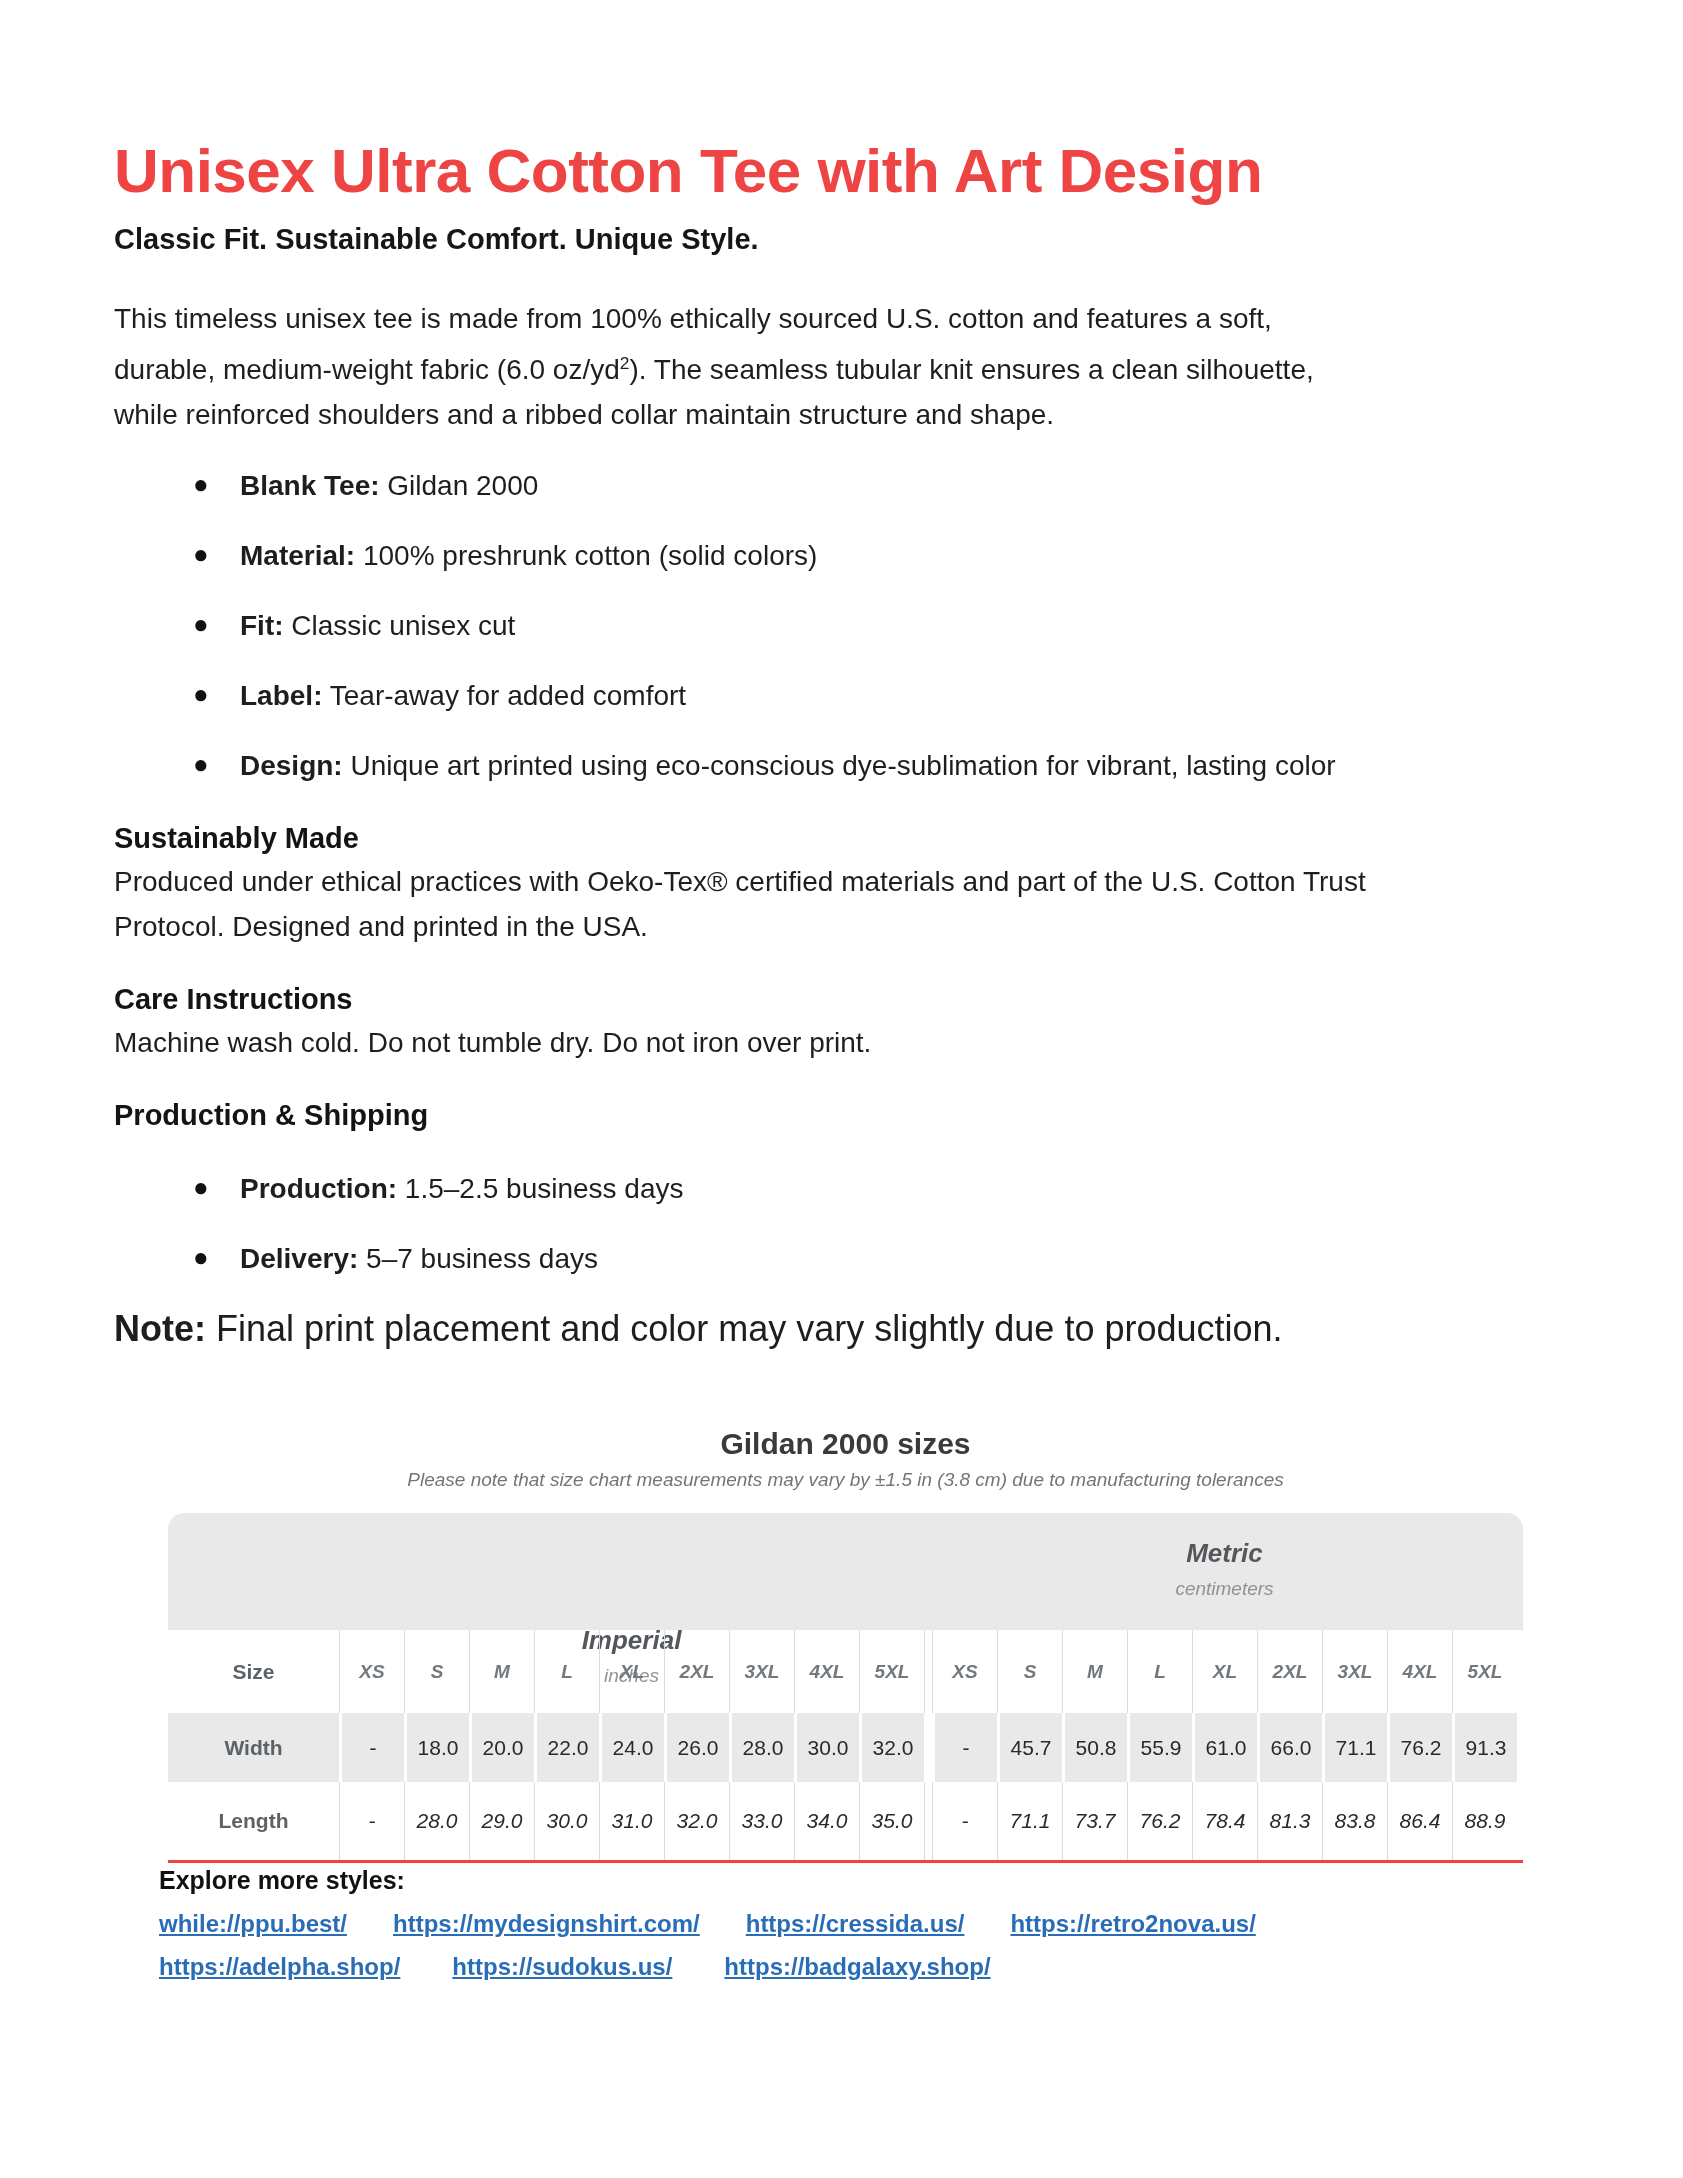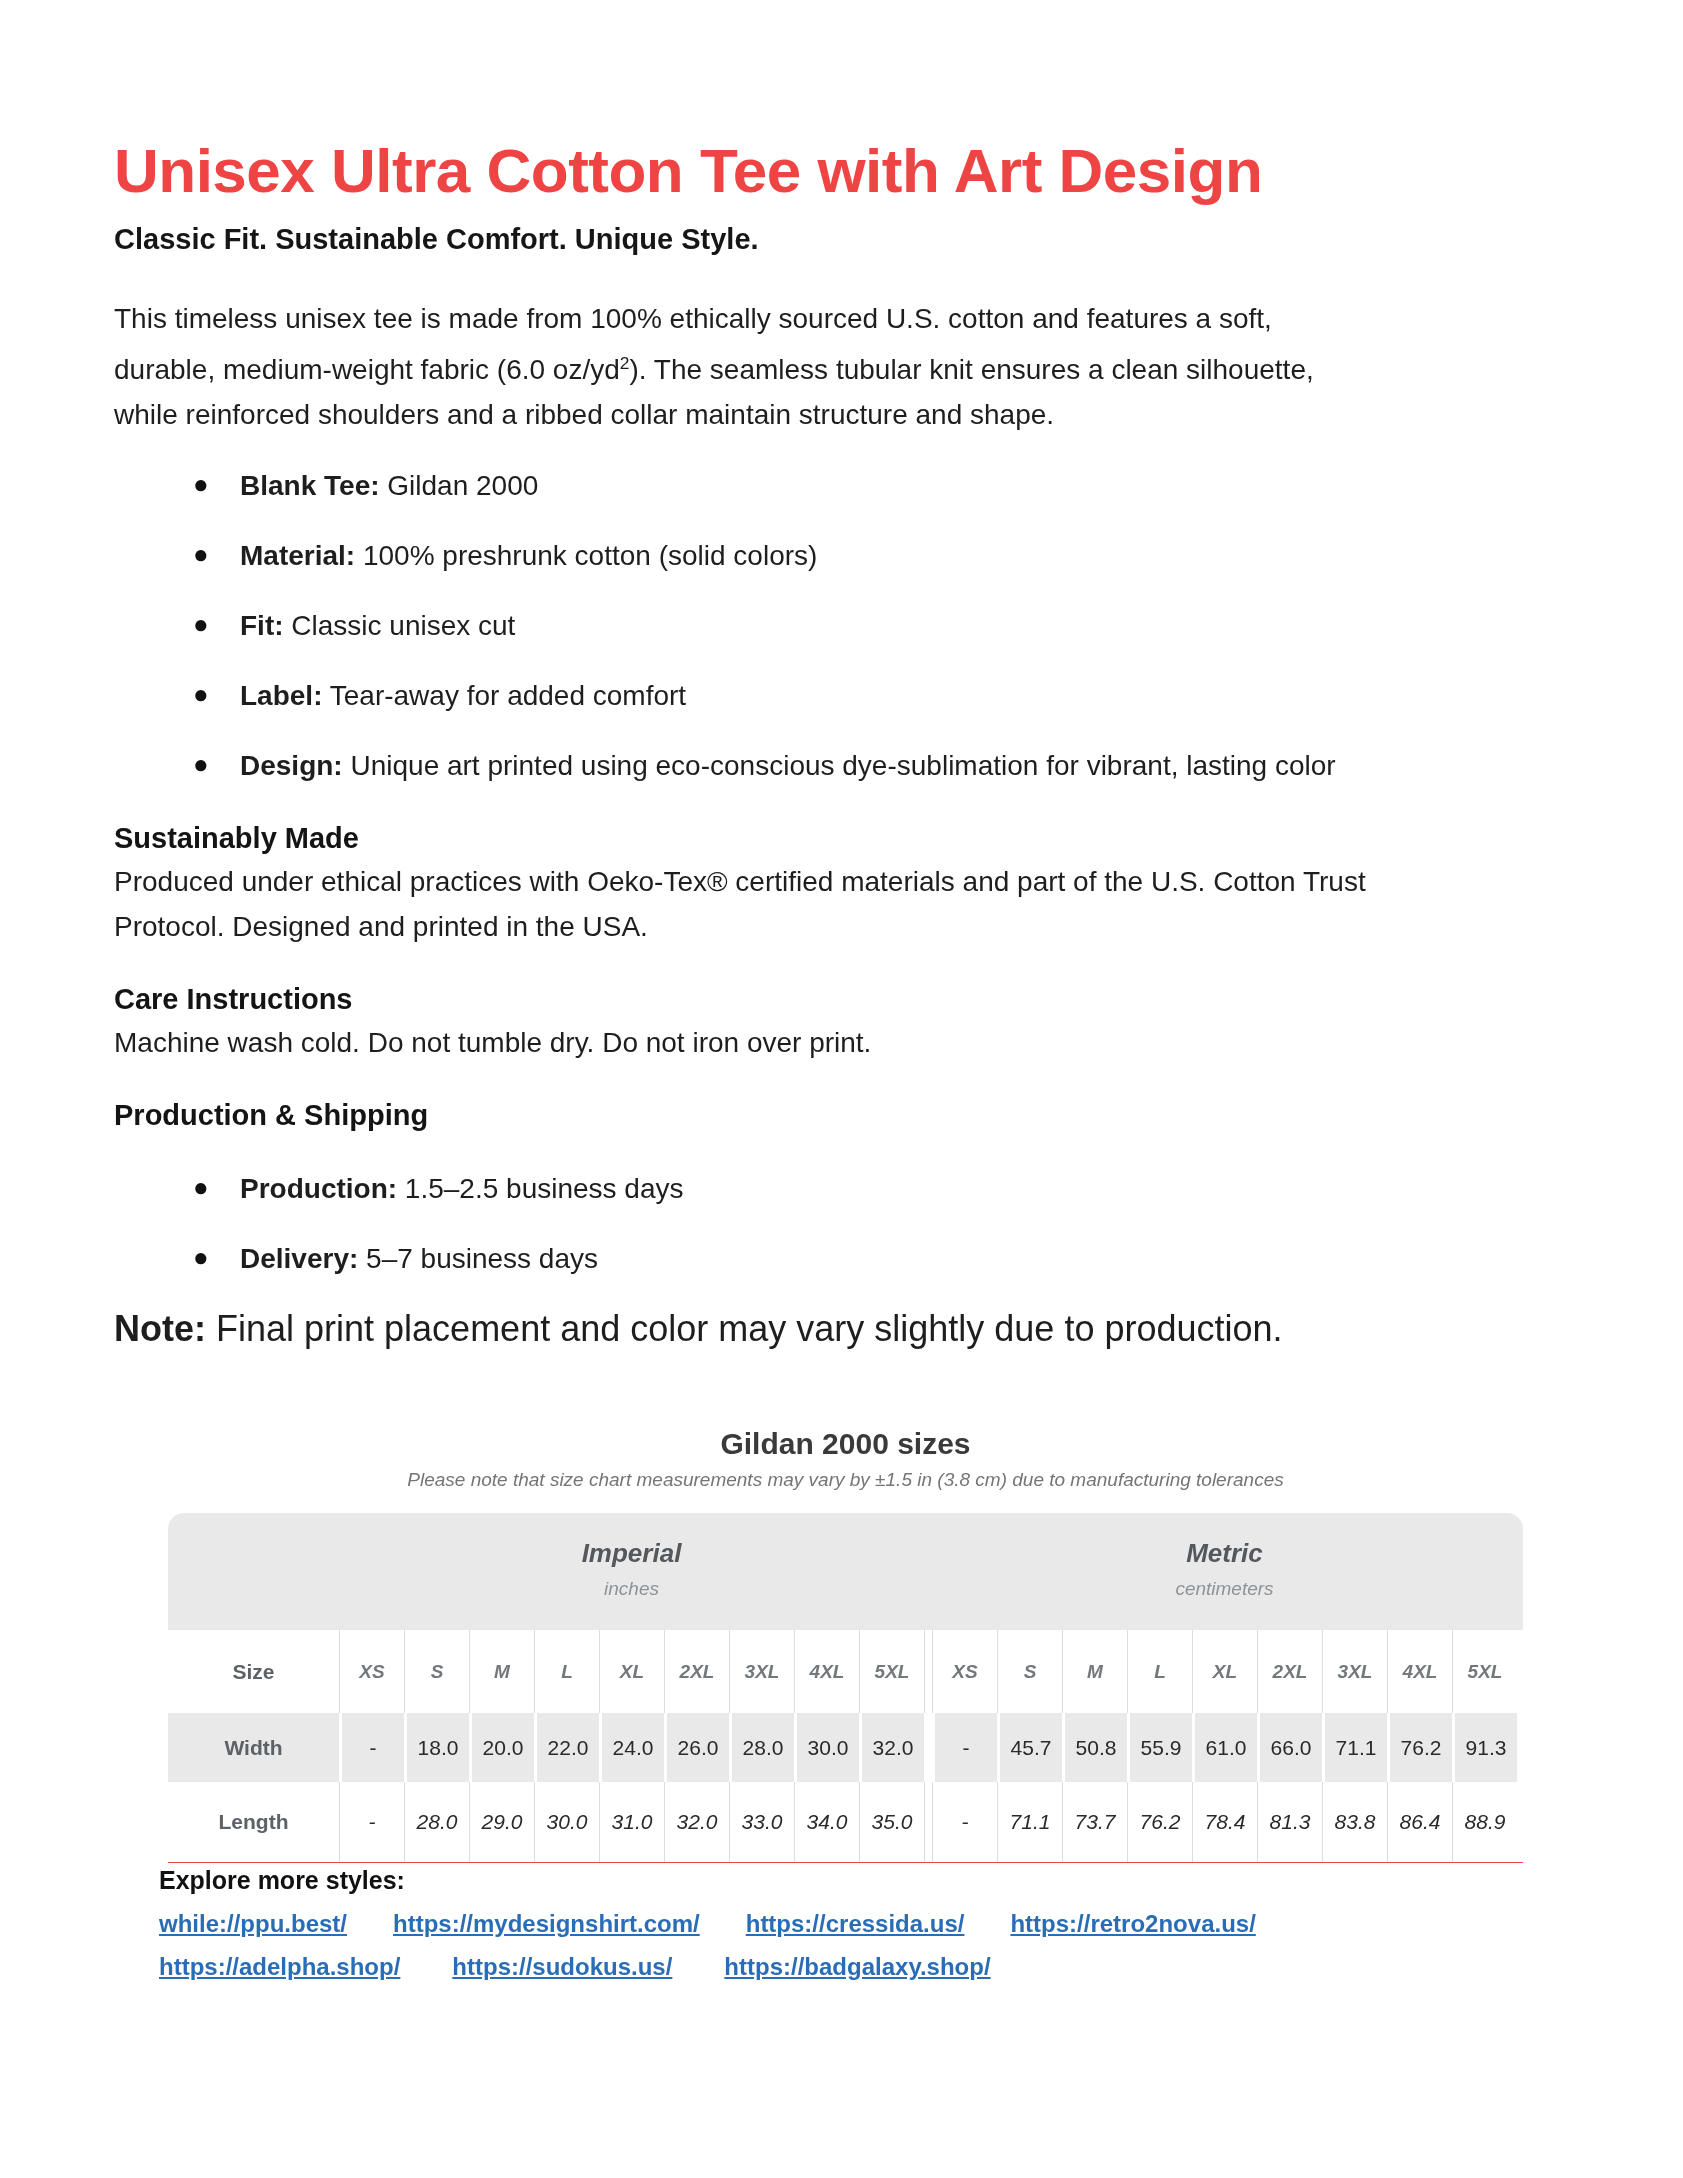--- a/index.html
+++ b/index.html
@@ -37,21 +37,21 @@
   .t-band { background:#e9e9e9; border-radius:16px 16px 0 0; height:117px; }
   .band-group { padding-top:25px; text-align:center; }
   .band-imperial { grid-column:2 / span 9; }
   .band-metric { grid-column:12 / span 9; }
   .band-name { font-size:26px; font-weight:bold; font-style:italic; color:#54585c; }
   .band-unit { font-size:19px; font-style:italic; color:#8f9396; margin-top:9px; }
 
   .t-row { align-items:stretch; }
   .t-header { height:83px; }
   .row-gray { height:69px; }
-  .row-len { height:81px; border-bottom:1px solid #ef4444; }
+  .row-len { height:81px; border-bottom:3px solid #ef4444; }
 
   .t-label, .t-cell, .t-gap { display:flex; align-items:center; justify-content:center; height:100%; }
   .t-label { font-size:21px; font-weight:bold; color:#5d6267; }
   .t-size { font-size:19px; font-weight:bold; color:#73787c; }
   .t-num { font-size:21px; color:#2a2a2a; }
 
   .row-white .t-cell { border-left:1px solid #dcdcdc;font-style:italic; }
   .row-white .t-gap { border-left:1px solid #dcdcdc; }
   .row-gray .t-label, .row-gray .t-cell { background:#e9e9e9; }
   .row-gray .t-cell { border-left:3px solid #ffffff; }
@@ -103,27 +103,27 @@
   <div class="note">
     <span class="blabel">Note:</span><span> Final print placement and color may vary slightly due to production.</span>
   </div>
 
   <div class="chart">
     <div class="chart-title">Gildan 2000 sizes</div>
     <div class="chart-sub">Please note that size chart measurements may vary by ±1.5 in (3.8 cm) due to manufacturing tolerances</div>
 
     <div class="t-wrap">
       <div class="t-band">
+        <div class="band-group band-metric">
+          <div class="band-name">Metric</div>
+          <div class="band-unit">centimeters</div>
+        </div>
         <div class="band-group band-imperial">
           <div class="band-name">Imperial</div>
           <div class="band-unit">inches</div>
-        </div>
-        <div class="band-group band-metric">
-          <div class="band-name">Metric</div>
-          <div class="band-unit">centimeters</div>
         </div>
       </div>
       <div class="t-row t-header row-white" id="row-sizes">
           <div class="t-label">Size</div>
           <div class="t-cell t-size">XS</div>
           <div class="t-cell t-size">S</div>
           <div class="t-cell t-size">M</div>
           <div class="t-cell t-size">L</div>
           <div class="t-cell t-size">XL</div>
           <div class="t-cell t-size">2XL</div>

